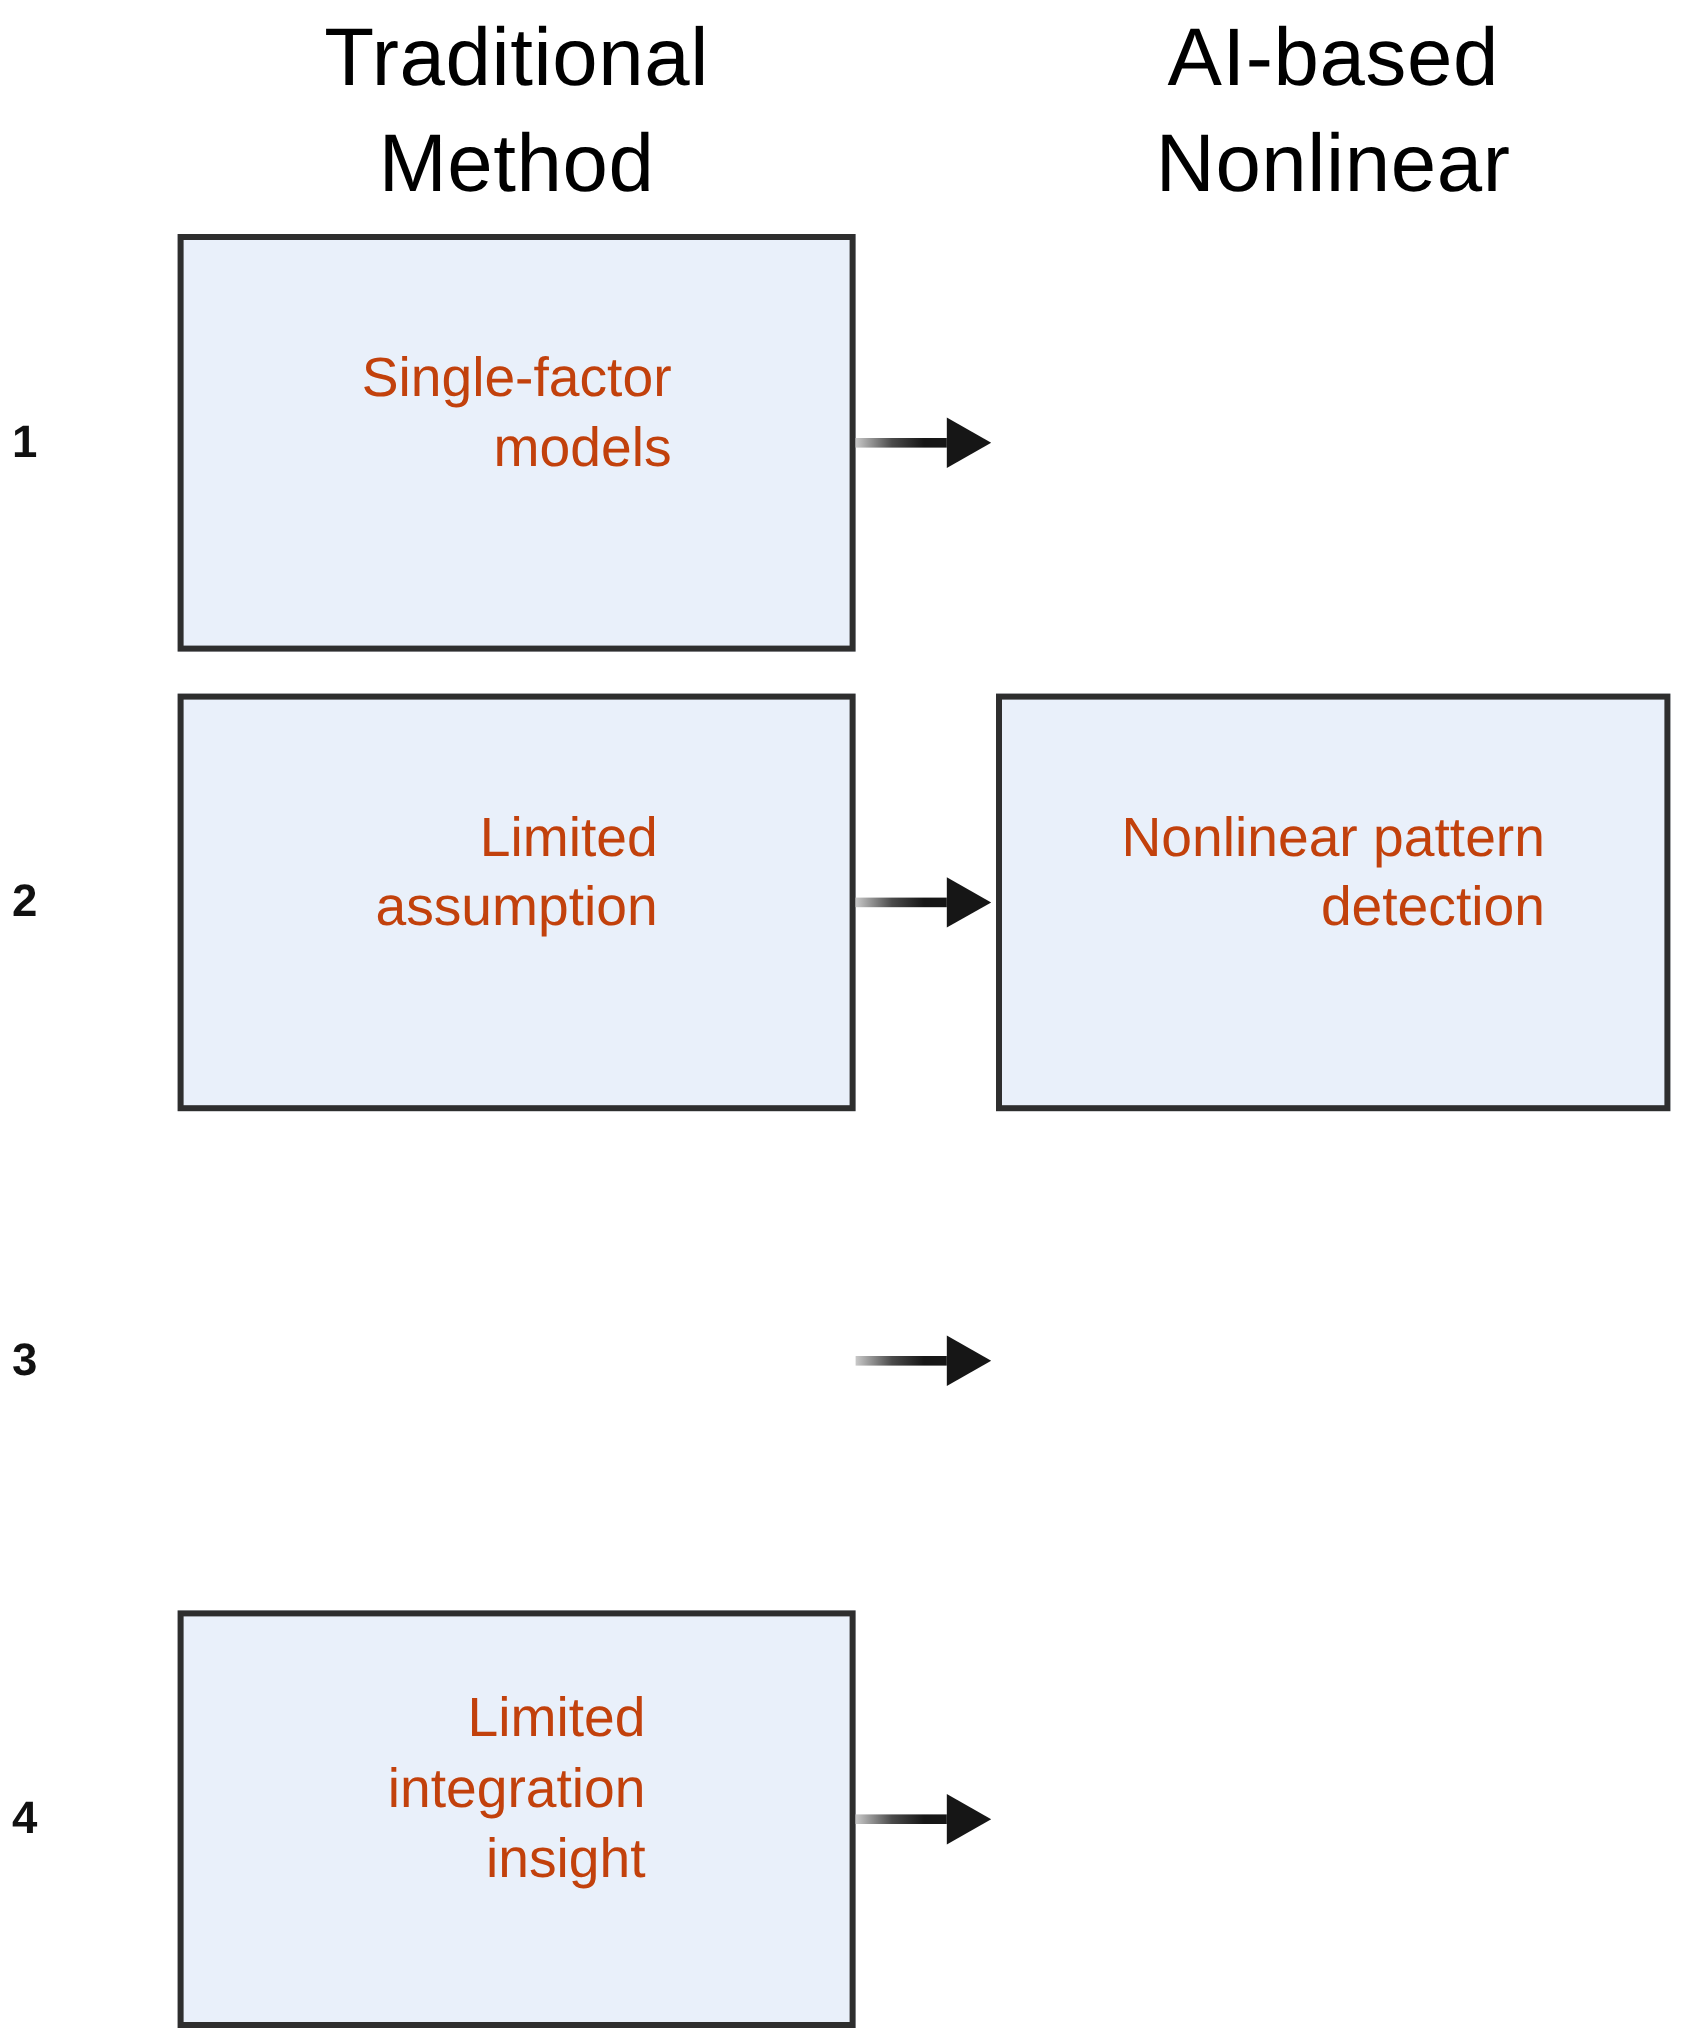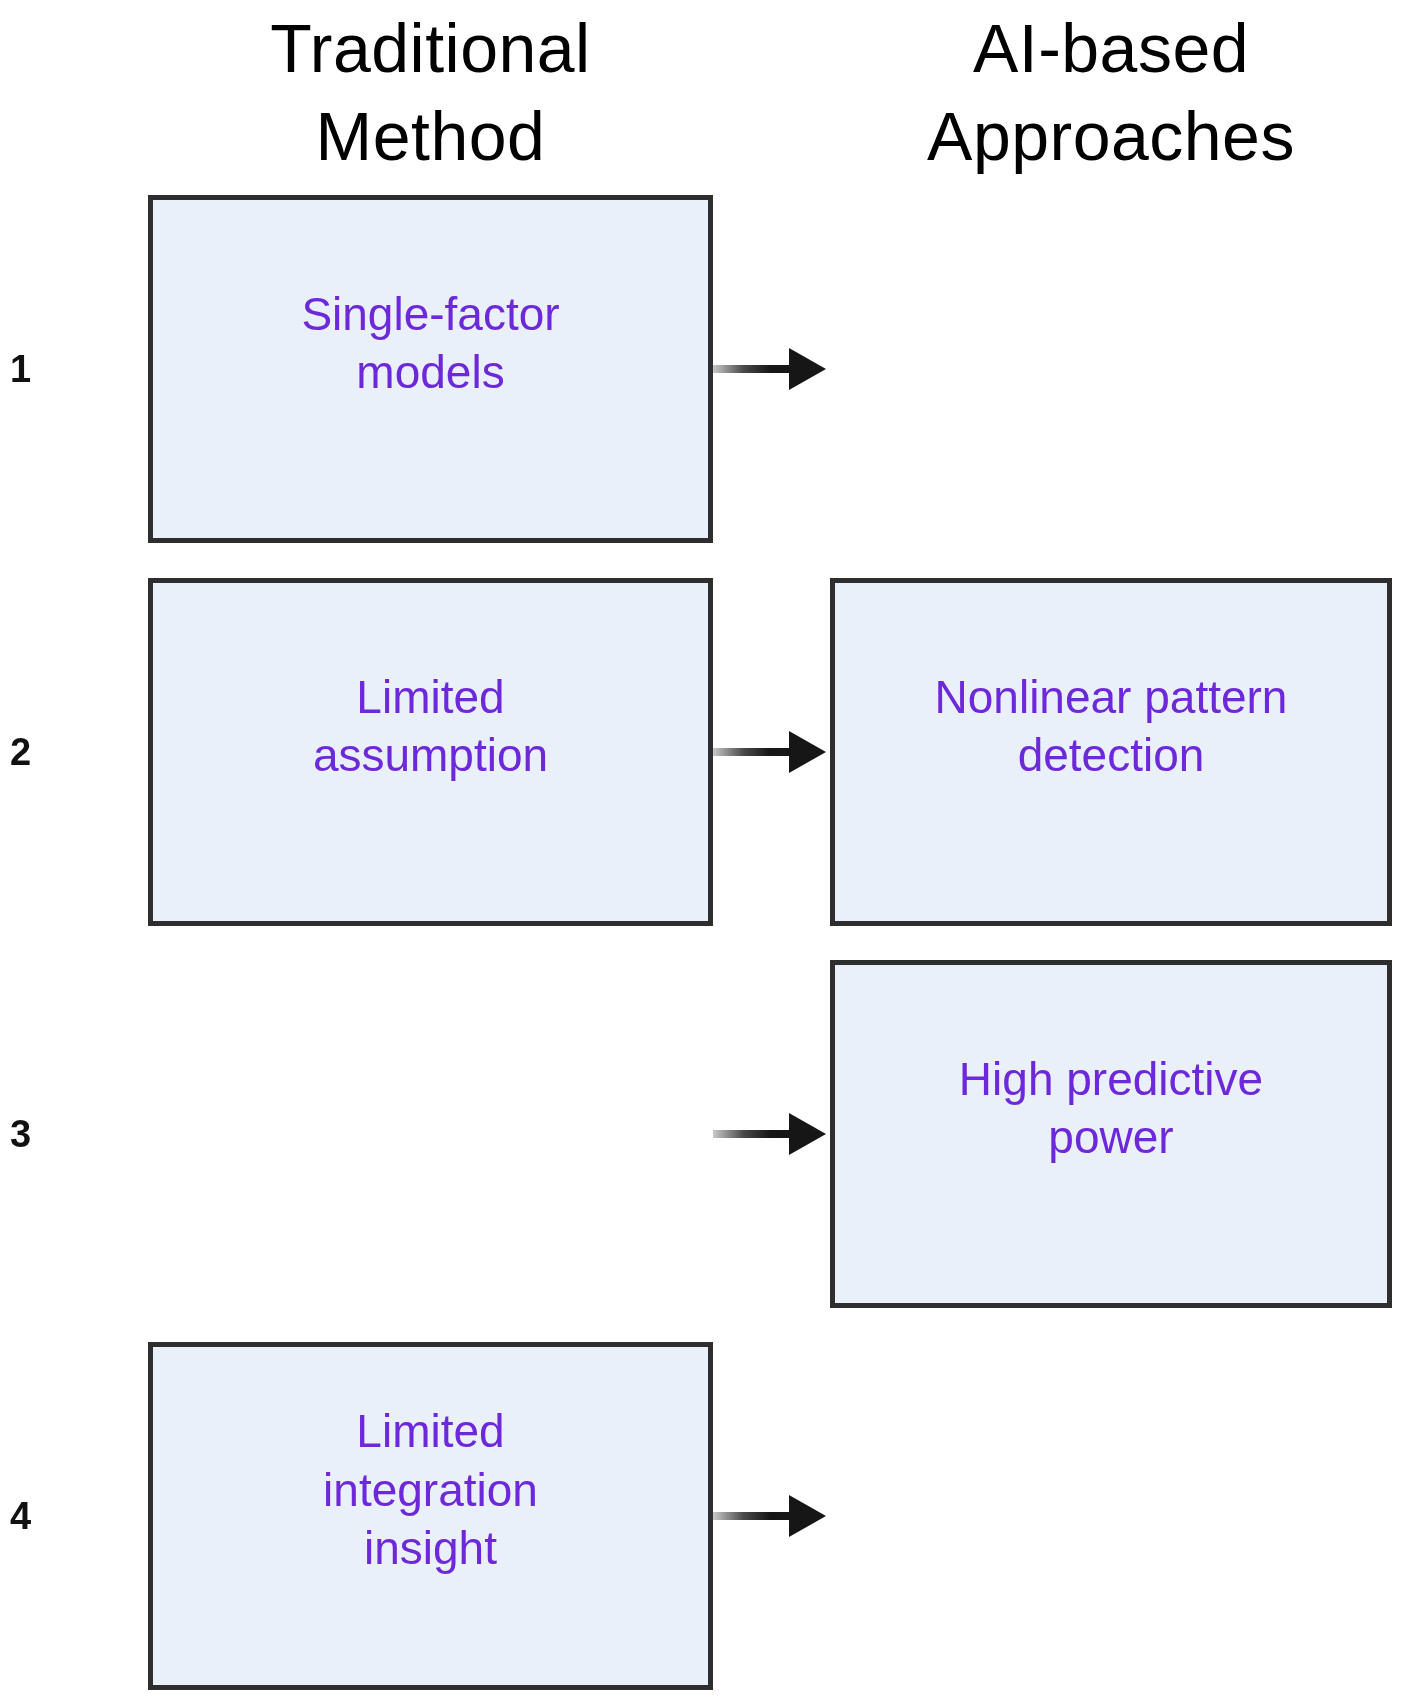--- a/index.html
+++ b/index.html
@@ -52,22 +52,22 @@
     border: 5px solid #2e2e2e;
     display: flex;
     align-items: center;
     justify-content: center;
   }
   .box.left  { left: 148px; width: 565px; }
   .box.right { left: 830px; width: 562px; }
   .box-label {
     font-size: 46px;
     line-height: 1.27;
-    color: #6d28d9;
-    text-align: center;
+    color: #c2410c;
+    text-align: right;
     white-space: pre-line;
     transform: translateY(-26px);
   }
 
   
   .arrow {
     position: absolute;
     left: 713px;
     top: 50%;
     transform: translateY(-50%);
@@ -90,21 +90,21 @@
   }
 </style>
 </head>
 <body>
 
 <div class="canvas">
 
   <div class="col-header left">Traditional
 Method</div>
   <div class="col-header right">AI-based
-Approaches</div>
+Nonlinear</div>
 
   <div class="row" style="top:195px">
     <span class="row-number">1</span>
     <div class="box left">
       <span class="box-label">Single-factor
 models</span>
     </div>
     <div class="arrow">
       <span class="arrow-shaft"></span>
       <span class="arrow-head"></span>
@@ -126,24 +126,20 @@
 detection</span>
     </div>
   </div>
 
   <div class="row" style="top:960px">
     <span class="row-number">3</span>
     <div class="arrow">
       <span class="arrow-shaft"></span>
       <span class="arrow-head"></span>
     </div>
-    <div class="box right">
-      <span class="box-label">High predictive
-power</span>
-    </div>
   </div>
 
   <div class="row" style="top:1342px">
     <span class="row-number">4</span>
     <div class="box left">
       <span class="box-label">Limited
 integration
 insight</span>
     </div>
     <div class="arrow">

